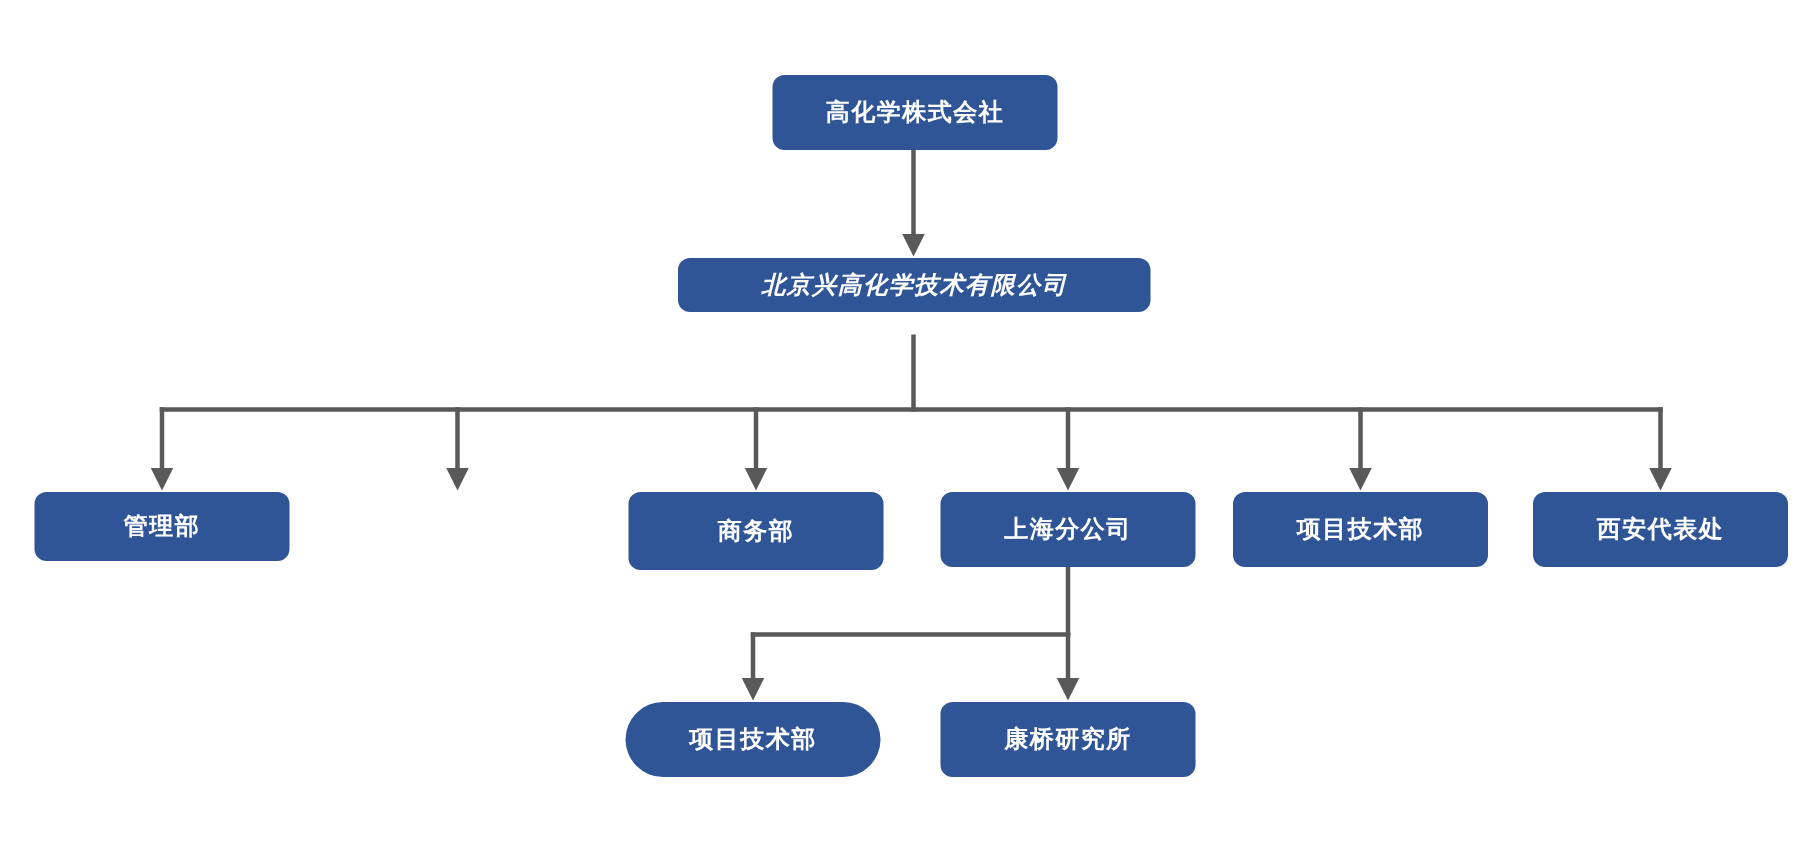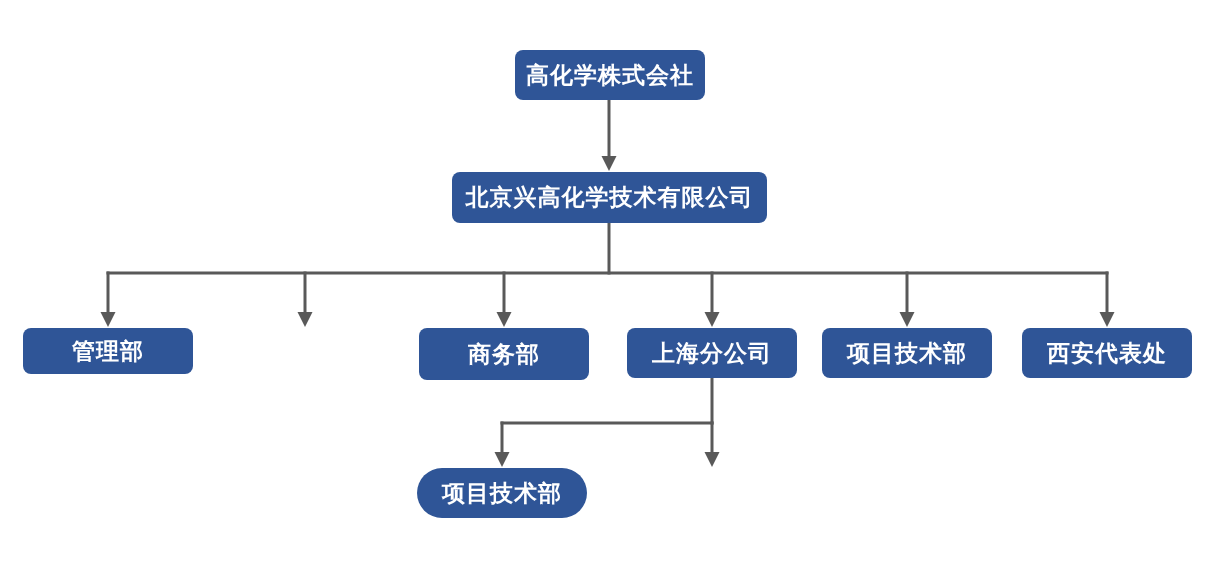--- a/index.html
+++ b/index.html
@@ -32,21 +32,21 @@
     fill: var(--connector);
   }
   .node {
     position: absolute;
     background: var(--node-fill);
     color: var(--node-text);
     border-radius: 8px;
     display: flex;
     align-items: center;
     justify-content: center;
-    font-size: 23px;
+    font-size: 16px;
     font-weight: 700;
     letter-spacing: 1px;
     white-space: nowrap;
     text-align: right;
   }
 </style>
 </head>
 <body>
 
 <div class="canvas">
@@ -97,23 +97,24 @@
       <polygon points="494.5,452 509.5,452 502,467"></polygon>
     </g>
     <g>
       <line x1="712" y1="421.5" x2="712" y2="453"></line>
       <polygon points="704.5,452 719.5,452 712,467"></polygon>
     </g>
   </svg>
 
   <div class="node" style="left:515px; top:50px; width:190px; height:50px;">高化学株式会社</div>
 
-  <div class="node" style="left:452px; top:172px; width:315px; height:51px;">北京兴高化学技术有限公司</div>
+  <div class="node" style="left:452px; top:172px; width:315px; height:36px;font-style:italic;">北京兴高化学技术有限公司</div>
 
   <div class="node" style="left:23px; top:328px; width:170px; height:46px;">管理部</div>
   <div class="node" style="left:419px; top:328px; width:170px; height:52px;">商务部</div>
   <div class="node" style="left:627px; top:328px; width:170px; height:50px;">上海分公司</div>
   <div class="node" style="left:822px; top:328px; width:170px; height:50px;">项目技术部</div>
   <div class="node" style="left:1022px; top:328px; width:170px; height:50px;">西安代表处</div>
 
   <div class="node" style="left:417px; top:468px; width:170px; height:50px;border-radius:25px;">项目技术部</div>
+  <div class="node" style="left:627px; top:468px; width:170px; height:50px;">康桥研究所</div>
 
 </div>
 
 </body></html>

